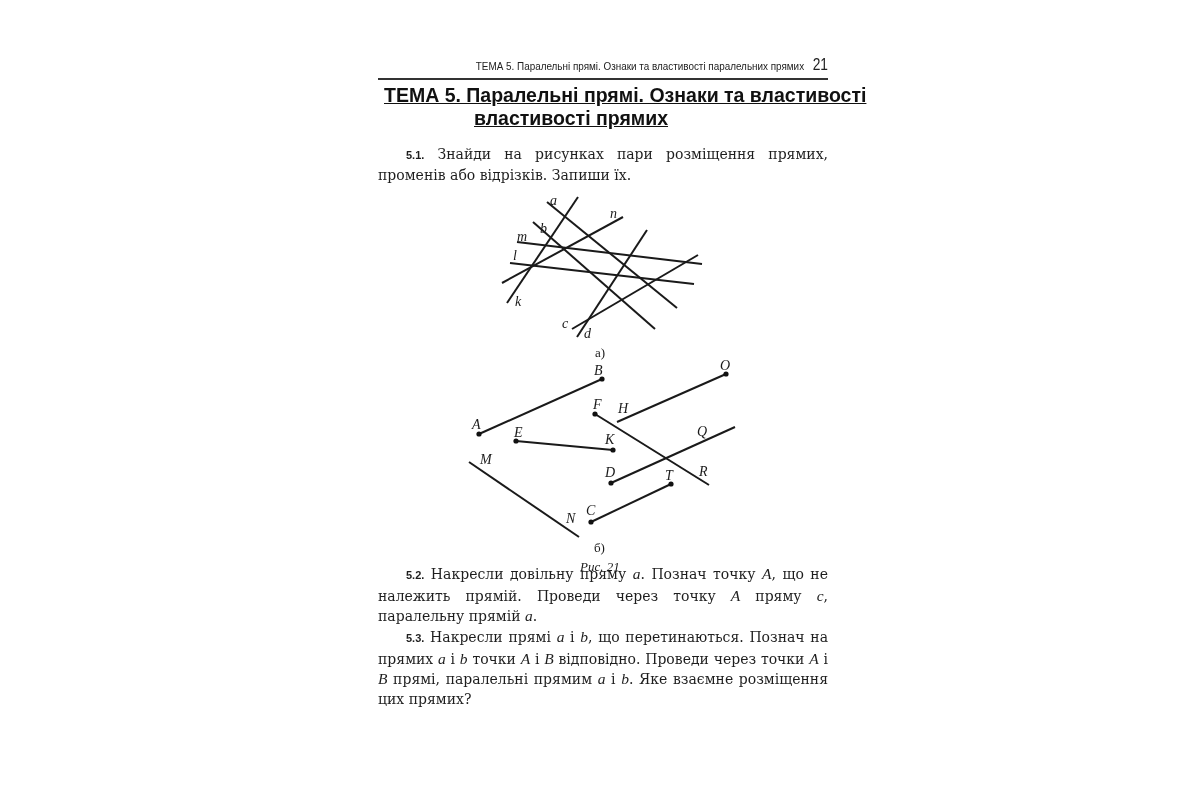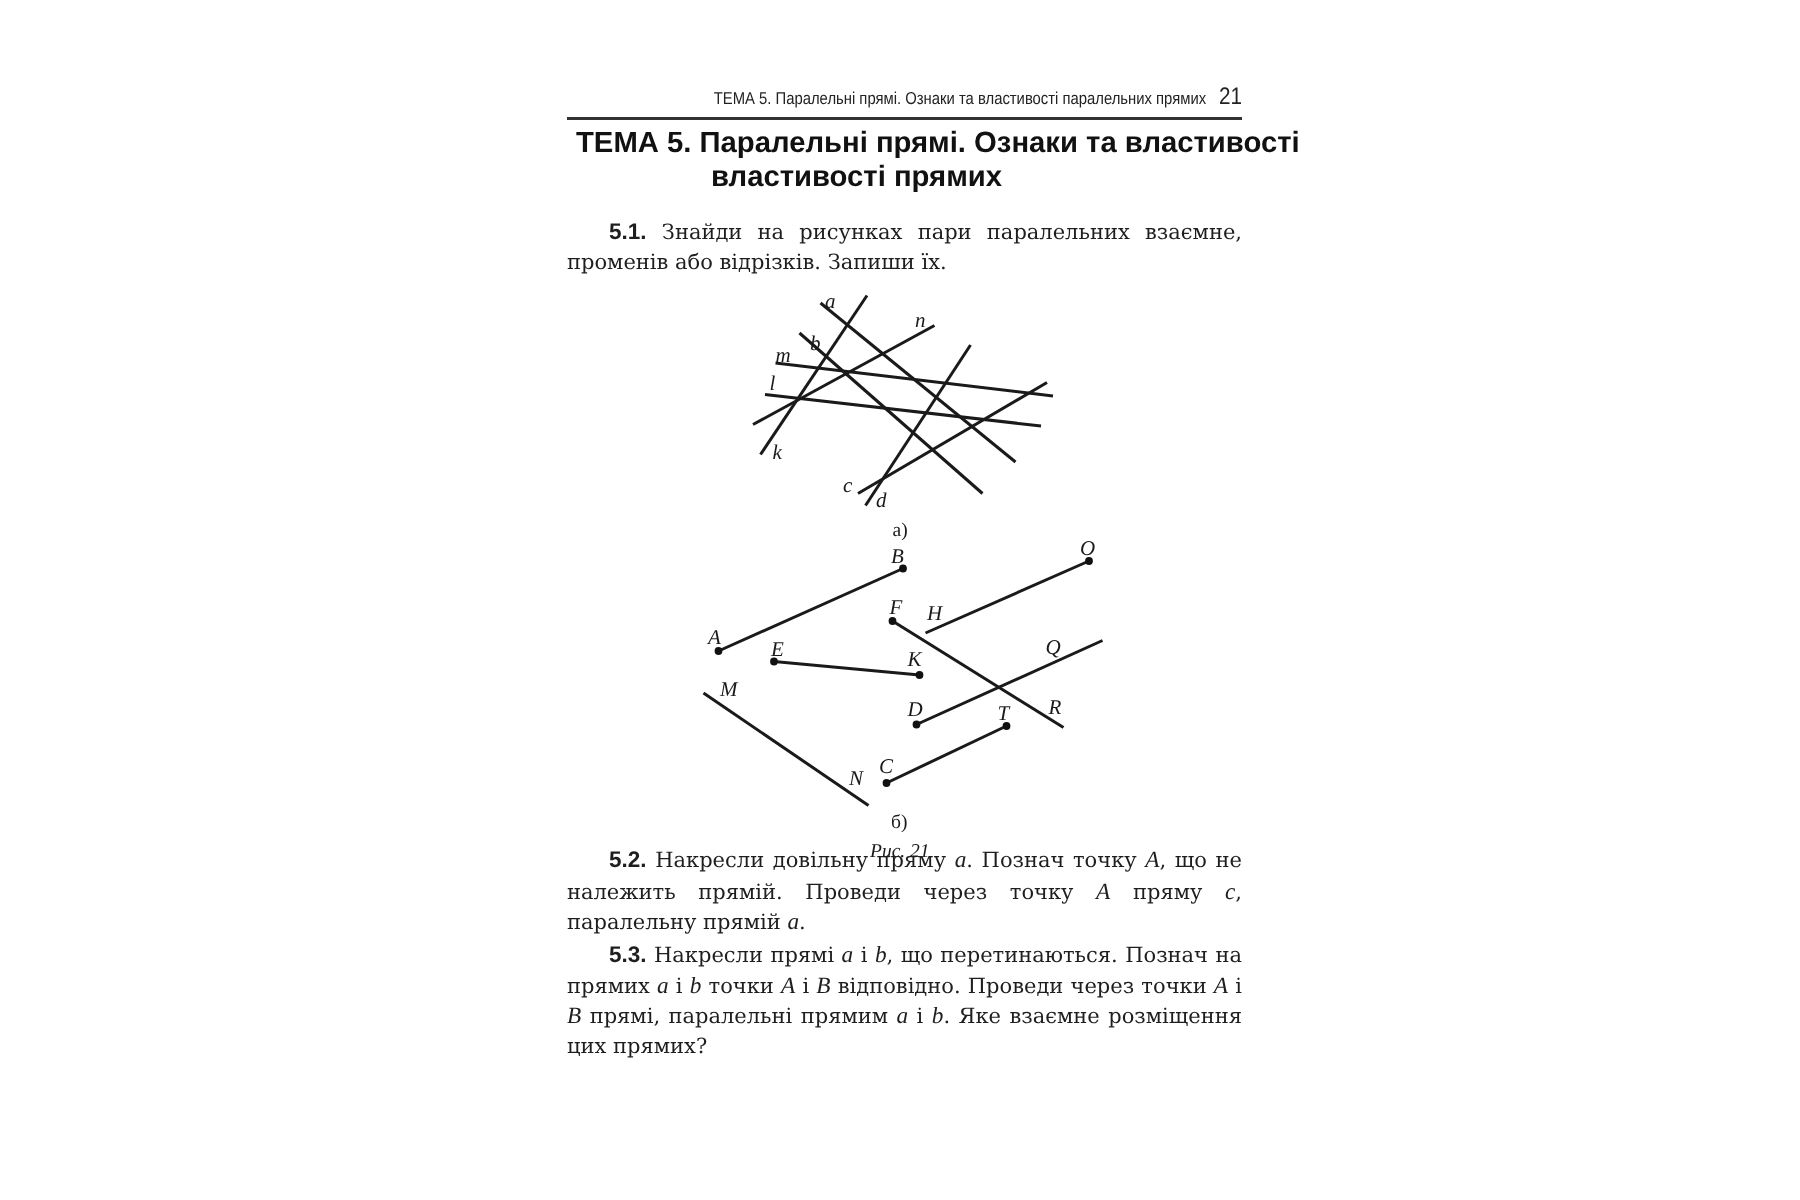--- a/index.html
+++ b/index.html
@@ -1,25 +1,25 @@
 <!DOCTYPE html>
 <html><head>
 <meta charset="utf-8">
 <style>
   html, body { margin:0; padding:0; }
   body { width:1200px; height:800px; background:#ffffff; position:relative; overflow:hidden; font-family:"DejaVu Serif", serif; color:#1a1a1a; }
   .page { position:absolute; left:0; top:0; width:1200px; height:800px; }
   .running-head { position:absolute; left:378px; top:56px; width:450px; text-align:right; font-family:"Liberation Sans", sans-serif; font-size:11.5px; color:#222; white-space:nowrap; transform:scaleX(0.86); transform-origin:right center; }
   .running-head .num { font-size:16px; margin-left:10px; }
   .rule { position:absolute; left:378px; top:78px; width:450px; height:1.5px; background:#333; }
-  .title { position:absolute; left:384px; top:84px; font-family:"Liberation Sans", sans-serif; font-weight:bold; font-size:19.5px; line-height:23px; color:#111; }
+  .title { position:absolute; left:384px; top:84px; font-family:"Liberation Sans", sans-serif; font-weight:bold; font-size:19.5px; line-height:23px; color:#111;text-decoration:underline; }
   .title .t1 { display:block; white-space:nowrap; }
   .title .t2 { display:block; padding-left:90px; white-space:nowrap; }
   .para { position:absolute; left:378px; width:450px; font-family:"DejaVu Serif", serif; font-size:14px; line-height:19.5px; color:#1e1e1e; text-align:justify; }
-  .para .lbl { font-family:"Liberation Sans", sans-serif; font-weight:bold; font-size:15px; }
+  .para .lbl { font-family:"Liberation Sans", sans-serif; font-weight:bold; font-size:11px; }
   .para .ind { display:inline-block; width:28px; }
   .para i { font-family:"Liberation Serif", serif; font-size:15.5px; }
   .fig { position:absolute; left:0; top:0; width:1200px; height:800px; }
   svg text { font-family:"Liberation Serif", serif; font-style:italic; font-size:14px; fill:#1a1a1a; }
   svg text.cap { font-style:normal; font-size:13px; }
   svg text.cap2 { font-style:italic; font-size:13px; }
 </style>
 </head>
 <body>
 
@@ -30,21 +30,21 @@
   </div>
   <div class="rule"></div>
 
   <div class="title">
     <span class="t1">ТЕМА 5.  Паралельні прямі. Ознаки та властивості</span>
     <span class="t2">властивості прямих</span>
   </div>
 
   <div class="para" style="top:145px;">
     <span class="ind"></span><span class="lbl">5.1.</span>
-    <span>Знайди на рисунках пари паралельних взаємне, променів або відрізків. Запиши їх.</span>
+    <span>Знайди на рисунках пари розміщення прямих, променів або відрізків. Запиши їх.</span>
   </div>
 
   <svg class="fig" id="fig" width="1200" height="800">
     <g id="fig-a">
         <line x1="547" y1="202" x2="677" y2="308" stroke="#1a1a1a" stroke-width="2"></line>
         <text x="550" y="205">a</text>
         <line x1="533" y1="222" x2="655" y2="329" stroke="#1a1a1a" stroke-width="2"></line>
         <text x="540" y="233">b</text>
         <line x1="517" y1="242" x2="702" y2="264" stroke="#1a1a1a" stroke-width="2"></line>
         <text x="517" y="241">m</text>

